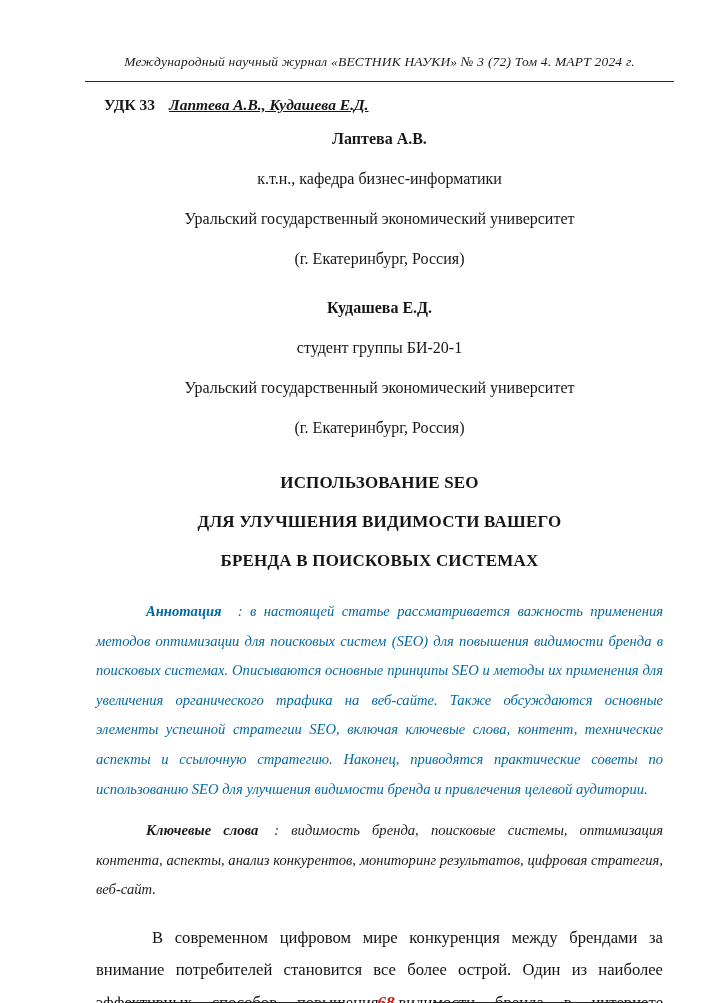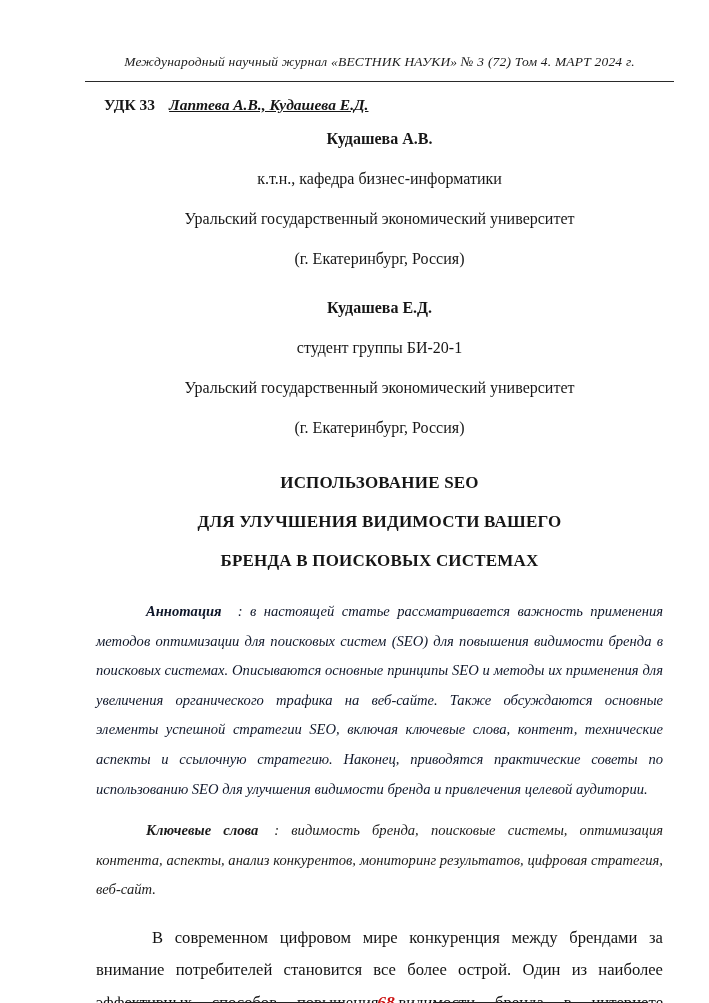--- a/index.html
+++ b/index.html
@@ -56,21 +56,21 @@
     line-height: 31px;
     letter-spacing: 0.2px;
   }
   .abstract-para {
     margin-top: 21px;
     font-style: italic;
     font-size: 14.6px;
     line-height: 29.6px;
     text-align: justify;
     text-indent: 42px;
-    color: #0f172a;
+    color: #0369a1;
   }
   .abstract-label, .keywords-label { font-weight: bold; }
   .keywords-para {
     margin-top: 12px;
     font-style: italic;
     font-size: 14.6px;
     line-height: 29.6px;
     text-align: justify;
     text-indent: 42px;
     color: #1b1b1b;
@@ -111,21 +111,21 @@
 
   <div class="journal-header">Международный научный журнал «ВЕСТНИК НАУКИ» № 3 (72) Том 4. МАРТ 2024 г.</div>
 
   <div class="header-rule"></div>
 
   <div class="udc-line">
     <span>УДК 33</span><span class="udc-authors">Лаптева А.В., Кудашева Е.Д.</span>
   </div>
 
   <div class="author-block author-block-1">
-    <div class="author-name">Кудашева А.В.</div>
+    <div class="author-name">Лаптева А.В.</div>
     <div>к.т.н., кафедра бизнес-информатики</div>
     <div>Уральский государственный экономический университет</div>
     <div>(г. Екатеринбург, Россия)</div>
   </div>
 
   <div class="author-block author-block-2">
     <div class="author-name">Кудашева Е.Д.</div>
     <div>студент группы БИ-20-1</div>
     <div>Уральский государственный экономический университет</div>
     <div>(г. Екатеринбург, Россия)</div>

